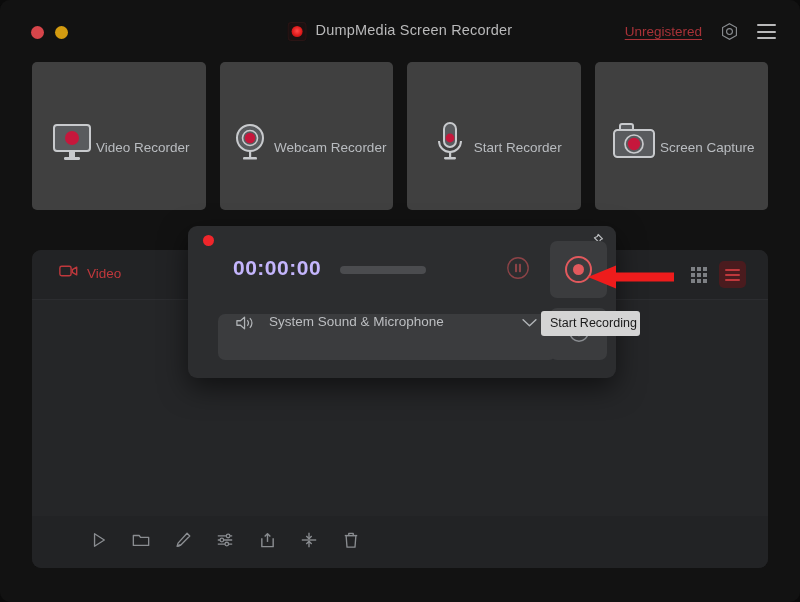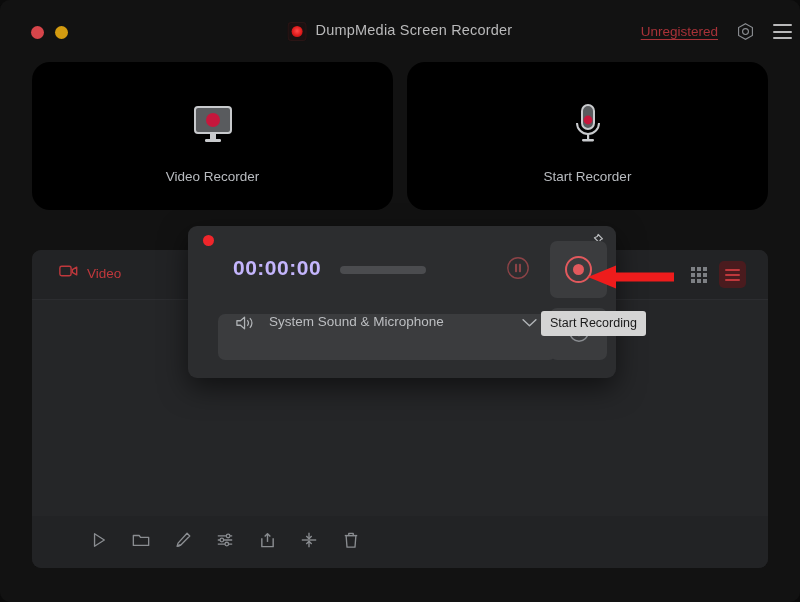--- a/index.html
+++ b/index.html
@@ -41,41 +41,41 @@
     box-shadow:inset 0 0 0 1px #2a1515;
   }
   .app-logo i{
     width:11px; height:11px; border-radius:50%;
     background:radial-gradient(circle at 50% 45%, #ff4a4a 0%, #e01b1b 55%, #9c0f0f 100%);
     display:block;
   }
   .app-title{ color:#b9b9ba; font-size:14.5px; letter-spacing:.2px; }
 
   .title-right{
-    position:absolute; right:8px; top:22px;
+    position:absolute; right:24px; top:22px;
     display:flex; align-items:center; gap:18px;
   }
   .unregistered{
     color:#a83238; font-size:13.5px;
     text-decoration:underline; text-underline-offset:3px;
     cursor:pointer;
   }
   .hex-icon{ width:19px; height:19px; display:block; cursor:pointer; }
   .burger{ width:19px; height:15px; display:flex; flex-direction:column; justify-content:space-between; cursor:pointer; }
   .burger span{ display:block; height:2px; background:#b9b9ba; border-radius:1px; }
 
   
   .cards{
     position:absolute; left:32px; top:62px;
     width:736px; height:148px;
     display:flex; gap:14px;
   }
   .card{
-    flex:1; background:#000000; border-radius:18px;
-    display:flex; flex-direction:column; align-items:center; justify-content:center;
+    flex:1; background:#404040; border-radius:5px;
+    display:flex; flex-direction:row; align-items:center; justify-content:center;
     cursor:pointer; position:relative;
   }
   .card .ic{ height:58px; display:flex; align-items:flex-end; justify-content:center; }
   .card .label{ margin-top:22px; color:#b9bcc0; font-size:13.5px; }
 
   
   .content{
     position:absolute; left:32px; top:250px;
     width:736px; height:318px;
     background:#1f2022; border-radius:9px;
@@ -185,21 +185,21 @@
     background:#3b3c3e;
     display:flex; align-items:center; justify-content:center;
     cursor:pointer;
   }
 
   
   .tooltip{
     position:absolute; left:541px; top:311px;
     background:#d4d4d4; color:#1a1a1a;
     font-size:12.5px;
-    padding:5px 9px 6px 9px;
+    padding:5px 3px 6px 9px;
     border-radius:3px;
     white-space:nowrap;
     z-index:40;
   }
 
   
   .annot-arrow{
     position:absolute; left:586px; top:263px;
     width:90px; height:28px;
     z-index:50; pointer-events:none;
@@ -247,34 +247,57 @@
         <svg width="48" height="44" viewBox="0 0 48 44">
           <rect x="6" y="4" width="36" height="26" rx="3" fill="#595b5e" stroke="#c8cacd" stroke-width="2"></rect>
           <circle cx="24" cy="17" r="7" fill="#c6173c"></circle>
           <rect x="21" y="30" width="6" height="6" fill="#c8cacd"></rect>
           <rect x="16" y="36" width="16" height="3" rx="1.2" fill="#c8cacd"></rect>
         </svg>
       </div>
       <div class="label">Video Recorder</div>
     </div>
 
+    <div class="card">
+      <div class="ic">
+        <svg width="48" height="44" viewBox="0 0 48 44">
+          <circle cx="24" cy="17" r="13" fill="#595b5e" stroke="#c8cacd" stroke-width="2"></circle>
+          <circle cx="24" cy="17" r="7.5" fill="none" stroke="#c8cacd" stroke-width="1.6"></circle>
+          <circle cx="24" cy="17" r="5.2" fill="#c6173c"></circle>
+          <rect x="23" y="30" width="2.2" height="7" fill="#c8cacd"></rect>
+          <rect x="17" y="36" width="14" height="2.6" rx="1.2" fill="#c8cacd"></rect>
+        </svg>
+      </div>
+      <div class="label">Webcam Recorder</div>
+    </div>
 
     <div class="card">
       <div class="ic">
         <svg width="48" height="44" viewBox="0 0 48 44">
           <rect x="18" y="2" width="12" height="24" rx="6" fill="#595b5e" stroke="#c8cacd" stroke-width="2"></rect>
           <circle cx="24" cy="17" r="4.4" fill="#c6173c"></circle>
           <path d="M13 20 a11 11 0 0 0 22 0" fill="none" stroke="#c8cacd" stroke-width="2"></path>
           <rect x="23" y="30" width="2.2" height="7" fill="#c8cacd"></rect>
           <rect x="18" y="36" width="12" height="2.4" rx="1.1" fill="#c8cacd"></rect>
         </svg>
       </div>
       <div class="label">Start Recorder</div>
     </div>
 
+    <div class="card">
+      <div class="ic">
+        <svg width="52" height="44" viewBox="0 0 52 44">
+          <rect x="12" y="3" width="13" height="7" rx="2" fill="#595b5e" stroke="#c8cacd" stroke-width="2"></rect>
+          <rect x="6" y="9" width="40" height="27" rx="3.5" fill="#595b5e" stroke="#c8cacd" stroke-width="2"></rect>
+          <circle cx="26" cy="23" r="9" fill="none" stroke="#c8cacd" stroke-width="1.7"></circle>
+          <circle cx="26" cy="23" r="6.2" fill="#c6173c"></circle>
+        </svg>
+      </div>
+      <div class="label">Screen Capture</div>
+    </div>
   </div>
 
   <div class="content">
 
     <div class="content-top">
 
       <div class="tab-video">
         <span>
           <svg width="19" height="14" viewBox="0 0 22 16">
             <rect x="1" y="2.5" width="13" height="11" rx="2" fill="none" stroke="#c0383c" stroke-width="1.6"></rect>

